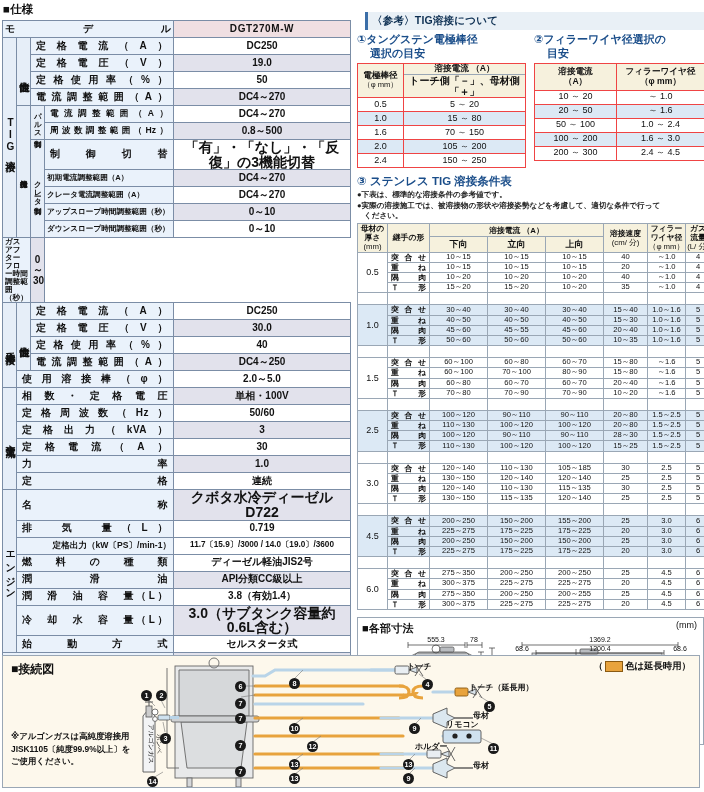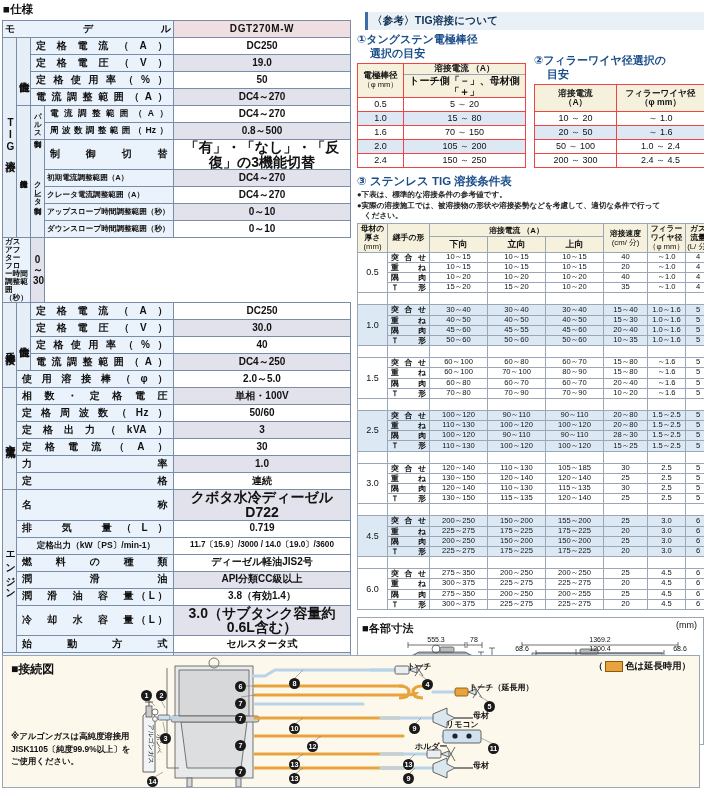--- a/index.html
+++ b/index.html
@@ -78,21 +78,21 @@
     background:#f0dfe2;font-weight:bold;font-size:12px;text-align:center;letter-spacing:.6px;
   }
 
   
   .right-col{position:absolute;left:357px;top:0;width:347px;}
   .ref-bar{
     background:#e9f0f6;border-left:3px solid #3b6ea8;
     font-weight:bold;font-size:10.5px;padding:2px 4px;margin:12px 0 3px 8px;
     letter-spacing:.2px;color:#0d2f52;
   }
-  .two-up{display:flex;gap:8px;align-items:flex-end;}
+  .two-up{display:flex;gap:8px;}
   .sub-h{font-weight:bold;font-size:11px;color:#1b4e8a;line-height:1.25;margin-bottom:2px;}
   .sub-h .ind{display:block;padding-left:13px;}
 
   table.ref{border-collapse:collapse;table-layout:fixed;}
   table.ref td,table.ref th{
     border:1px solid #ef4444;font-size:9px;text-align:center;
     padding:0;height:13px;font-weight:normal;line-height:1.1;
   }
   table.ref th{background:#f6f1dd;font-weight:bold;font-size:8.6px;}
   table.ref td.r{background:#ffffff;}
@@ -267,21 +267,21 @@
           <tr>
             <td class="vgrp" rowspan="8"><span>エンジン</span></td>
             <td class="lab just" colspan="3">名　　　　　称</td>
             <td class="val alt sm2">クボタ水冷ディーゼルD722</td>
           </tr>
           <tr>
             <td class="lab just" colspan="3">排　気　量（L）</td>
             <td class="val">0.719</td>
           </tr>
           <tr>
-            <td class="lab sm2" colspan="3" style="text-align:center;padding-left:4px;">定格出力（kW〔PS〕/min-1）</td>
+            <td class="lab sm2" colspan="3" style="text-align:right;padding-left:4px;">定格出力（kW〔PS〕/min-1）</td>
             <td class="val sm">11.7〔15.9〕/3000 / 14.0〔19.0〕/3600</td>
           </tr>
           <tr>
             <td class="lab just" colspan="3">燃　料　の　種　類</td>
             <td class="val">ディーゼル軽油JIS2号</td>
           </tr>
           <tr>
             <td class="lab just" colspan="3">潤　　滑　　油</td>
             <td class="val alt">API分類CC級以上</td>
           </tr>
@@ -403,20 +403,24 @@
                 <td class="r">10 ～ 20</td>
                 <td class="r">～ 1.0</td>
               </tr>
             <tr>
                 <td class="r alt">20 ～ 50</td>
                 <td class="r alt">～ 1.6</td>
               </tr>
             <tr>
                 <td class="r">50 ～ 100</td>
                 <td class="r">1.0 ～ 2.4</td>
+              </tr>
+            <tr>
+                <td class="r alt">100 ～ 200</td>
+                <td class="r alt">1.6 ～ 3.0</td>
               </tr>
             <tr>
                 <td class="r">200 ～ 300</td>
                 <td class="r">2.4 ～ 4.5</td>
               </tr>
           </tbody>
         </table>
       </div>
     </div>
 

